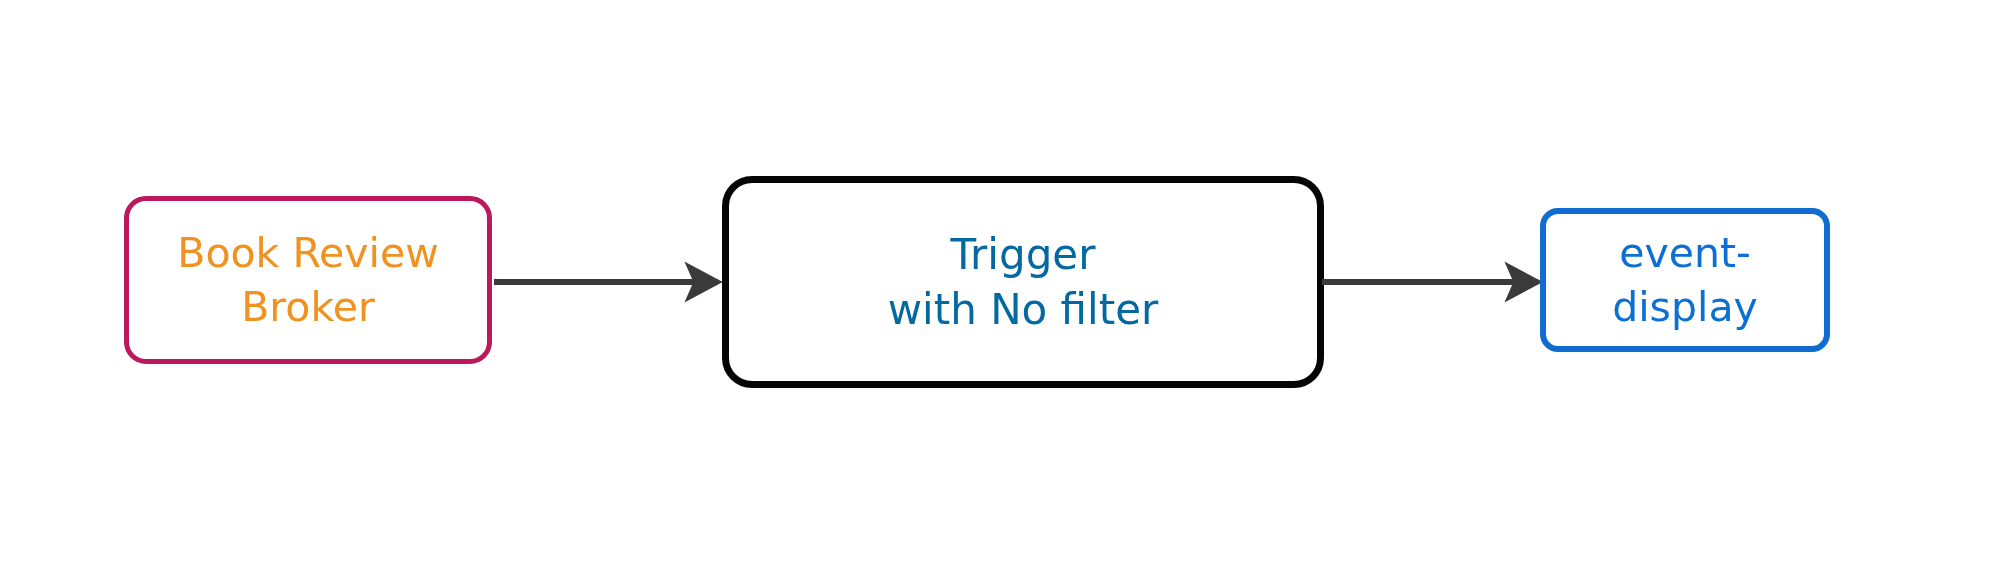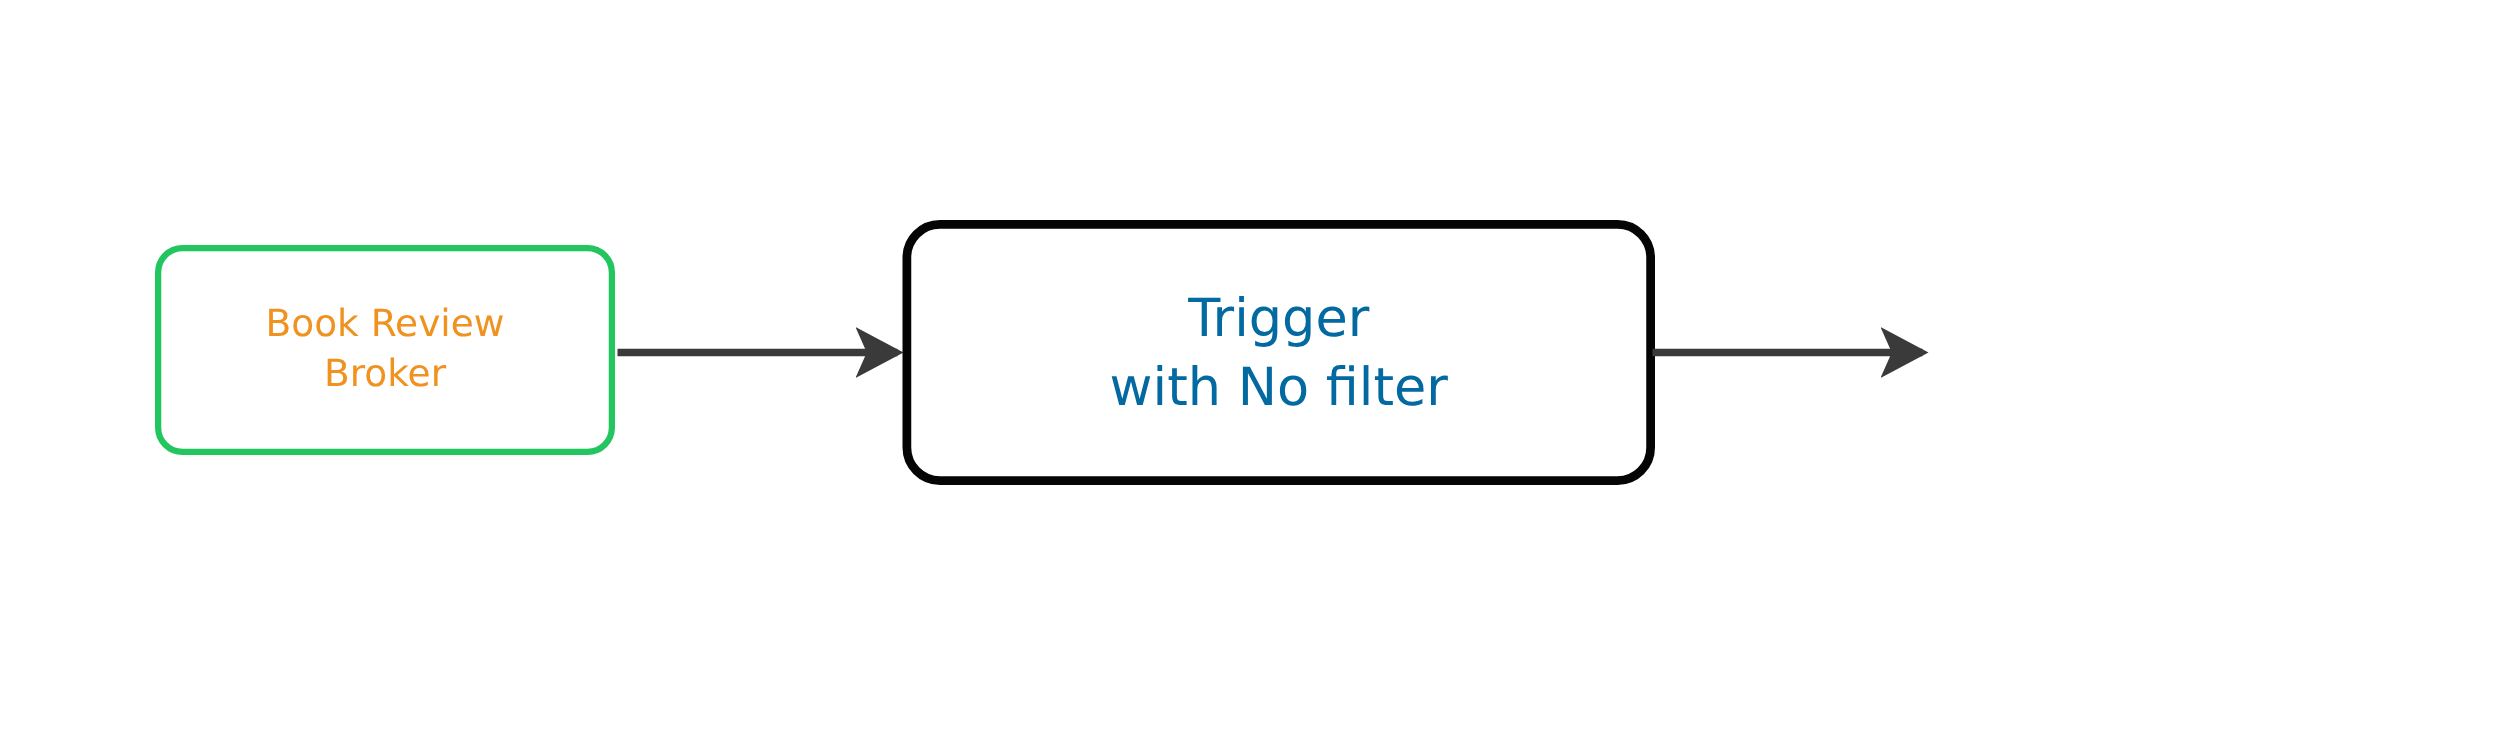--- a/index.html
+++ b/index.html
@@ -34,24 +34,24 @@
     line-height: 1.32;
     white-space: pre-line;
   }
 
   
   #node-broker {
     left: 124px;
     top: 196px;
     width: 368px;
     height: 168px;
-    border: 5px solid #22c55e;
+    border: 5px solid #be185d;
     border-radius: 22px;
     color: #f0921f;
-    font-size: 30px;
+    font-size: 41px;
   }
 
   
   #node-trigger {
     left: 722px;
     top: 176px;
     width: 602px;
     height: 212px;
     border: 7px solid #050505;
     border-radius: 30px;
@@ -121,14 +121,17 @@
 
   <svg class="edge" id="edge-trigger-sink" viewBox="0 0 232 60" preserveAspectRatio="none">
     <defs>
       <marker id="arrowhead-2" markerWidth="7" markerHeight="7" refX="5.6" refY="3.5" orient="auto" markerUnits="strokeWidth">
         <path d="M0,0.1 L6.4,3.5 L0,6.9 L1.5,3.5 Z" fill="#3a3a3a"></path>
       </marker>
     </defs>
     <line x1="4" y1="30" x2="220" y2="30" stroke="#3a3a3a" stroke-width="6" marker-end="url(#arrowhead-2)"></line>
   </svg>
 
+  <div class="node" id="node-sink">
+    <span class="node-label">event-display</span>
+  </div>
 
 </div>
 
 </body></html>

